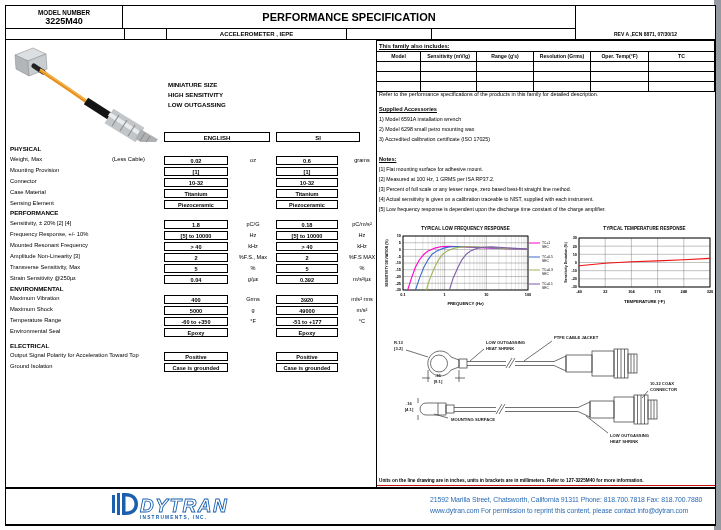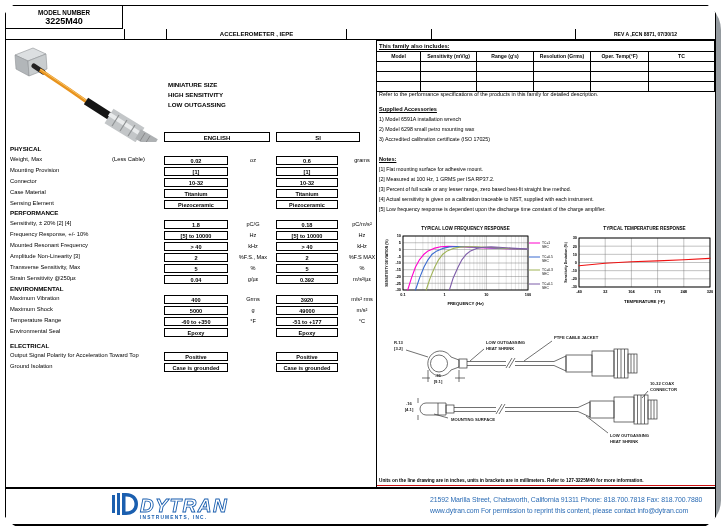--- a/index.html
+++ b/index.html
@@ -1,17 +1,17 @@
 <!DOCTYPE html>
 <html><head>
 <meta charset="utf-8">
 <style>
   html,body{margin:0;padding:0;background:#fff;}
   .stage{position:relative;width:721px;height:530px;background:#fff;overflow:hidden;
-         font-family:"Liberation Sans",sans-serif;color:#000;border-radius:30px;}
+         font-family:"Liberation Sans",sans-serif;color:#000;}
   .edge{position:absolute;left:714px;top:0;width:7px;height:530px;background:#949a9f;}
   .page{position:absolute;left:5px;top:5px;width:711px;height:521px;border:1px solid #000;
         border-bottom-width:2px;box-sizing:border-box;background:#fff;}
   .abs{position:absolute;}
   .cell{position:absolute;border-right:1px solid #000;border-bottom:1px solid #000;box-sizing:border-box;
         display:flex;flex-direction:column;align-items:center;justify-content:center;}
   .vline{position:absolute;width:1px;background:#000;}
   .sec-head{position:absolute;left:4px;font-size:6.2px;font-weight:bold;}
   .row-label{position:absolute;font-size:5.8px;white-space:nowrap;}
   .row-note{position:absolute;font-size:5.8px;white-space:nowrap;}
@@ -43,20 +43,23 @@
 <body>
 
 <div class="stage">
   <div class="edge"></div>
 
   <div class="page">
 
     <div class="cell" style="left:0;top:0;width:117px;height:23px;border-left:none;">
       <div style="font-size:6.3px;font-weight:bold;">MODEL NUMBER</div>
       <div style="font-size:9px;font-weight:bold;">3225M40</div>
+    </div>
+    <div class="cell" style="left:117px;top:0;width:453px;height:23px;">
+      <div style="font-size:11px;font-weight:bold;">PERFORMANCE SPECIFICATION</div>
     </div>
 
     <div class="cell" style="left:0;top:23px;width:119px;height:11px;border-left:none;"></div>
     <div class="cell" style="left:119px;top:23px;width:42px;height:11px;"></div>
     <div class="cell" style="left:161px;top:23px;width:180px;height:11px;">
       <div style="font-size:6px;font-weight:bold;">ACCELEROMETER , IEPE</div>
     </div>
     <div class="cell" style="left:341px;top:23px;width:85px;height:11px;"></div>
     <div class="cell" style="left:426px;top:23px;width:144px;height:11px;"></div>
     <div class="cell" style="left:570px;top:23px;width:139px;height:11px;border-right:none;">

